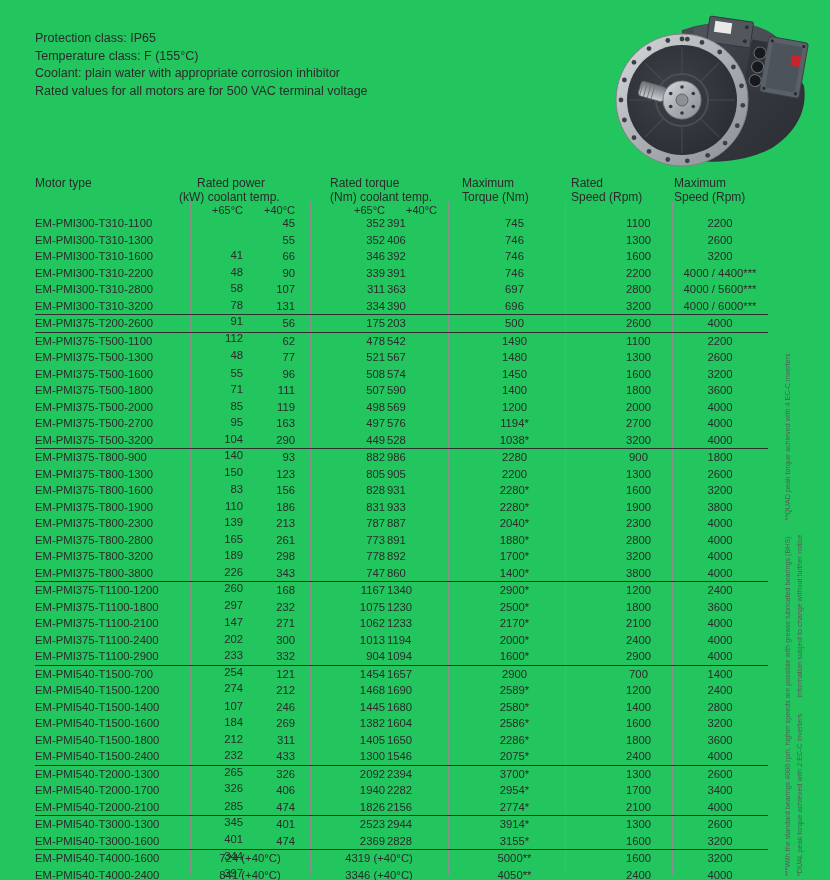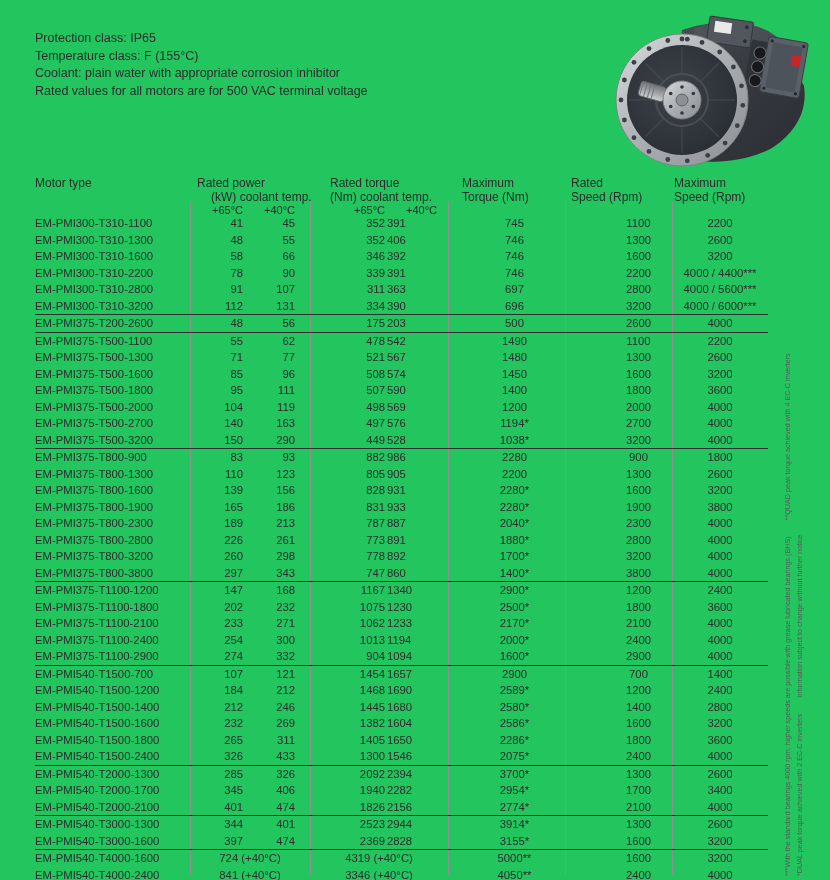--- a/index.html
+++ b/index.html
@@ -17,21 +17,21 @@
   .hdr{position:absolute;font-size:12px;white-space:nowrap;}
   .hdr.small{font-size:11px;}
   .r-align{text-align:right;}
   .vline{position:absolute;top:30px;width:1px;height:673px;background:#8f8f8f;}
   .vl1{left:155px;} .vl2{left:275px;} .vl3{left:413px;} .vl4{left:530px;} .vl5{left:637px;}
   .groups{position:absolute;left:0;top:43px;width:733px;}
   .group{border-bottom:1px solid #2f2f2f;}
   .row{position:relative;height:16.5px;}
   .cell{position:absolute;top:0;height:16.5px;line-height:16.6px;font-size:11.3px;white-space:nowrap;}
   .c-name{left:0;width:160px;text-align:left;}
-  .c-p65{left:158px;width:50px;text-align:right;}
+  .c-p65{left:158px;width:50px;text-align:right;margin-top:32px;}
   .c-p40{left:210px;width:50px;text-align:right;}
   .c-t65{left:290px;width:60px;text-align:right;}
   .c-t40{left:352px;width:50px;text-align:left;}
   .c-maxt{left:413px;width:117px;text-align:center;margin-left:8px;}
   .c-rs{left:530px;width:107px;text-align:center;padding-left:20px;}
   .c-ms{left:637px;width:96px;text-align:center;}
   .c-pm{left:155px;width:120px;text-align:center;}
   .c-tm{left:275px;width:138px;text-align:center;}
 
   
@@ -159,21 +159,21 @@
           <circle cx="-11.3" cy="-6.5" r="1.8"></circle>
       </g>
       <circle r="6" fill="#8d9195" stroke="#5f6367"></circle>
     </g>
   </svg>
 
   <div class="mtable">
     <div class="hdr" style="left:0;top:4px">Motor type</div>
 
     <div class="hdr" style="left:162px;top:4px">Rated power</div>
-    <div class="hdr" style="left:176px;top:18px">(kW) coolant temp.</div>
+    <div class="hdr" style="left:144px;top:18px">(kW) coolant temp.</div>
     <div class="hdr small r-align" style="left:158px;top:32px;width:50px">+65°C</div>
     <div class="hdr small r-align" style="left:210px;top:32px;width:50px">+40°C</div>
 
     <div class="hdr" style="left:295px;top:4px">Rated torque</div>
     <div class="hdr" style="left:295px;top:18px">(Nm) coolant temp.</div>
     <div class="hdr small r-align" style="left:290px;top:32px;width:60px">+65°C</div>
     <div class="hdr small r-align" style="left:352px;top:32px;width:50px">+40°C</div>
 
     <div class="hdr" style="left:427px;top:4px">Maximum</div>
     <div class="hdr" style="left:427px;top:18px">Torque (Nm)</div>

